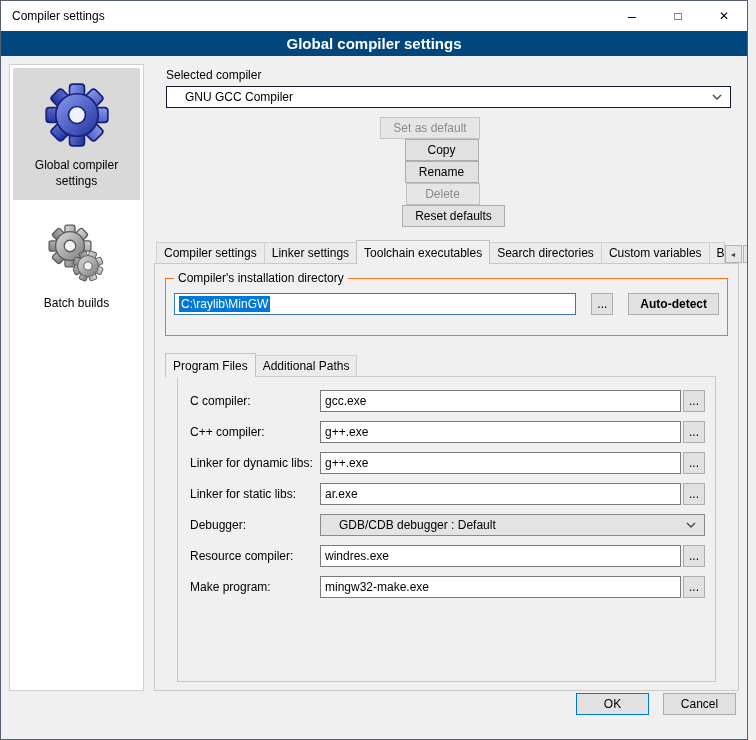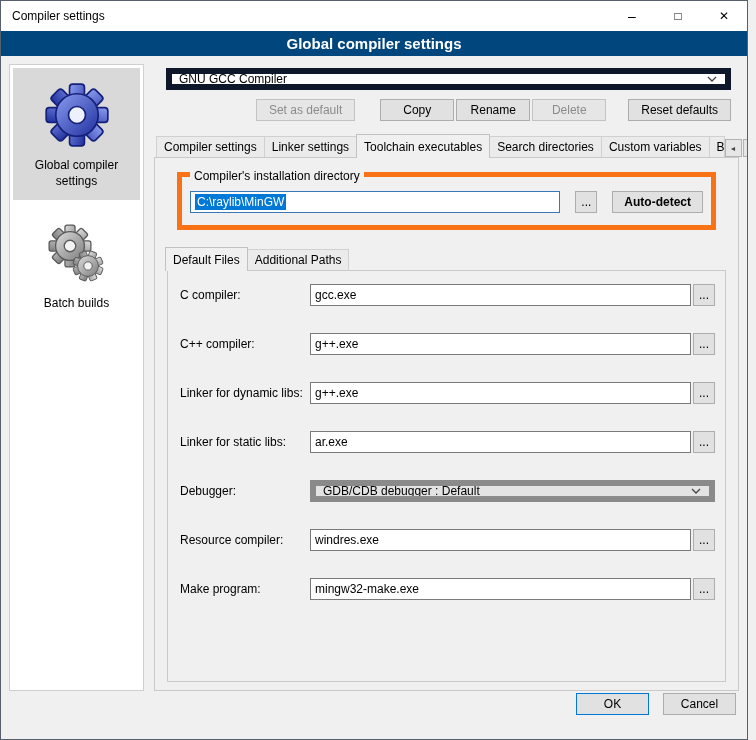--- a/index.html
+++ b/index.html
@@ -34,35 +34,35 @@
     display:flex;flex-direction:column;align-items:center;gap:9px;
     padding:13px 3px 11px;margin-bottom:10px;text-align:center;cursor:default;
   }
   .side-item.selected{background:#d9d9d9;}
   .side-label{line-height:1.3;}
   .icon{display:flex;align-items:center;justify-content:center;}
   
   .main{flex:1;display:flex;flex-direction:column;min-width:0;padding-top:4px;}
   .field-label{margin:0 0 4px 12px;}
   .combo{
-    height:22px;background:#fff;border:6px solid #0f172a;
+    height:22px;background:#fff;border:1px solid #0f172a;
     display:flex;align-items:center;justify-content:space-between;
-    padding:0 8px 0 7px;cursor:default;box-sizing:border-box;white-space:nowrap;overflow:hidden;
+    padding:0 8px 0 18px;cursor:default;box-sizing:border-box;white-space:nowrap;overflow:hidden;
   }
   .combo.top{margin:0 8px 0 12px;}
   .combo.gray{background:#e3e3e3;border-color:#8a8a8a;flex:1;min-width:0;}
   .chev{margin-left:8px;display:flex;align-items:center;flex:0 0 auto;}
   
   .btn{
     height:22px;background:#e1e1e1;border:1px solid #adadad;
     font-family:inherit;font-size:12px;color:#000;padding:0 12px;
     cursor:default;box-sizing:border-box;white-space:nowrap;
   }
   .btn.disabled{color:#8b8b8b;background:#e6e6e6;border-color:#c3c3c3;pointer-events:none;}
-  .btn-row{display:flex;margin:9px 8px 0 0;justify-content:flex-end;align-items:center;}
+  .btn-row{display:flex;margin:9px 8px 0 0;justify-content:flex-end;align-items:center;flex-direction:column;}
   .btn-set{min-width:90px;margin-right:25px;}
   .btn-copy,.btn-rename,.btn-delete{min-width:74px;margin-right:2px;}
   .btn-delete{margin-right:0;}
   .btn-reset{min-width:100px;margin-left:22px;}
   
   .tabstrip{display:flex;align-items:flex-end;margin-top:13px;position:relative;z-index:2;padding-left:2px;}
   .tab{
     height:21px;display:flex;align-items:center;padding:0 7px;
     border:1px solid #d0d0d0;border-bottom:none;background:#ebebeb;
     white-space:nowrap;cursor:default;box-sizing:border-box;
@@ -76,37 +76,37 @@
   .tab-scroll{display:flex;margin-left:auto;gap:1px;align-items:flex-end;}
   .scrollbtn{
     width:17px;height:18px;background:#e6e6e6;border:1px solid #b4b4b4;
     font-size:7px;padding:0;line-height:1;cursor:default;color:#444;
   }
   .tabpanel{
     border:1px solid #c9c9c9;background:#f0f0f0;flex:1;min-height:0;
     padding:12px 8px 8px;display:flex;flex-direction:column;position:relative;z-index:1;
   }
   
-  .groupbox{position:relative;border:5px solid #f97316;margin:2px 14px 0;padding:14px 8px 12px;}
+  .groupbox{position:relative;border:1px solid #f97316;margin:2px 2px 0;padding:14px 8px 20px;}
   .gb-title{position:absolute;top:-8px;left:8px;background:#f0f0f0;padding:0 4px;}
   .dir-row{display:flex;gap:15px;align-items:center;}
   .text-input{
     height:22px;background:#fff;border:1px solid #7a7a7a;display:flex;align-items:center;
     padding:0 4px;flex:1;min-width:0;overflow:hidden;white-space:nowrap;box-sizing:border-box;
   }
   .text-input.focused{border-color:#3a77b8;}
   .selected-text{background:#0078d7;color:#fff;padding:1px 2px;}
   .btn.browse{width:22px;padding:0;flex:0 0 auto;}
   .btn.autodetect{flex:0 0 auto;padding:0 11px;font-weight:bold;}
   .note{color:#a21309;margin:6px 0 3px 1px;white-space:nowrap;overflow:hidden;}
   
   .subtabstrip{display:flex;align-items:flex-end;margin-top:17px;padding-left:2px;position:relative;z-index:2;}
   .subpanel{
-    border:1px solid #c9c9c9;flex:1;min-height:0;margin:0 4px;
-    padding:13px 10px 8px 12px;display:flex;flex-direction:column;position:relative;z-index:1;background:#f0f0f0;gap:18px;
+    border:1px solid #c9c9c9;flex:1;min-height:0;margin:0 14px;
+    padding:13px 10px 8px 12px;display:flex;flex-direction:column;position:relative;z-index:1;background:#f0f0f0;
   }
   .form-row{display:flex;align-items:center;margin-bottom:9px;}
   .form-label{width:130px;flex:0 0 auto;}
   .form-field{flex:1;display:flex;gap:2px;min-width:0;align-items:center;}
   
   .footer{flex:0 0 auto;height:40px;display:flex;align-items:flex-start;justify-content:flex-end;gap:14px;padding:0 11px 6px 0;}
   .btn.ok{min-width:73px;border-color:#0078d7;}
   .btn.cancel{min-width:73px;}
 </style>
 </head>
@@ -180,20 +180,21 @@
               </g>
               <circle r="8" fill="#f3f3f3" stroke="#5a5a5a" stroke-width="1.8"></circle>
             </g>
           </svg>
         </span>
         <span class="side-label">Batch builds</span>
       </div>
     </div>
 
     <div class="main">
+      <div class="field-label">Selected compiler</div>
 
       <div class="combo top">
         <span>GNU GCC Compiler</span>
         <span class="chev">
           <svg width="10" height="6" viewBox="0 0 10 6">
               <path d="M1 1 L5 5 L9 1" fill="none" stroke="#444" stroke-width="1.3"></path>
             </svg>
         </span>
       </div>
 
@@ -225,21 +226,21 @@
           <div class="dir-row">
             <div class="text-input focused">
               <span class="selected-text">C:\raylib\MinGW</span>
             </div>
             <button class="btn browse">...</button>
             <button class="btn autodetect">Auto-detect</button>
           </div>
         </div>
 
         <div class="subtabstrip">
-          <div class="tab active">Default Files</div>
+          <div class="tab active">Program Files</div>
           <div class="tab">Additional Paths</div>
         </div>
 
         <div class="subpanel">
 
           <div class="form-row">
             <span class="form-label">C compiler:</span>
             <div class="form-field">
               <div class="text-input">
                   <span>gcc.exe</span>

